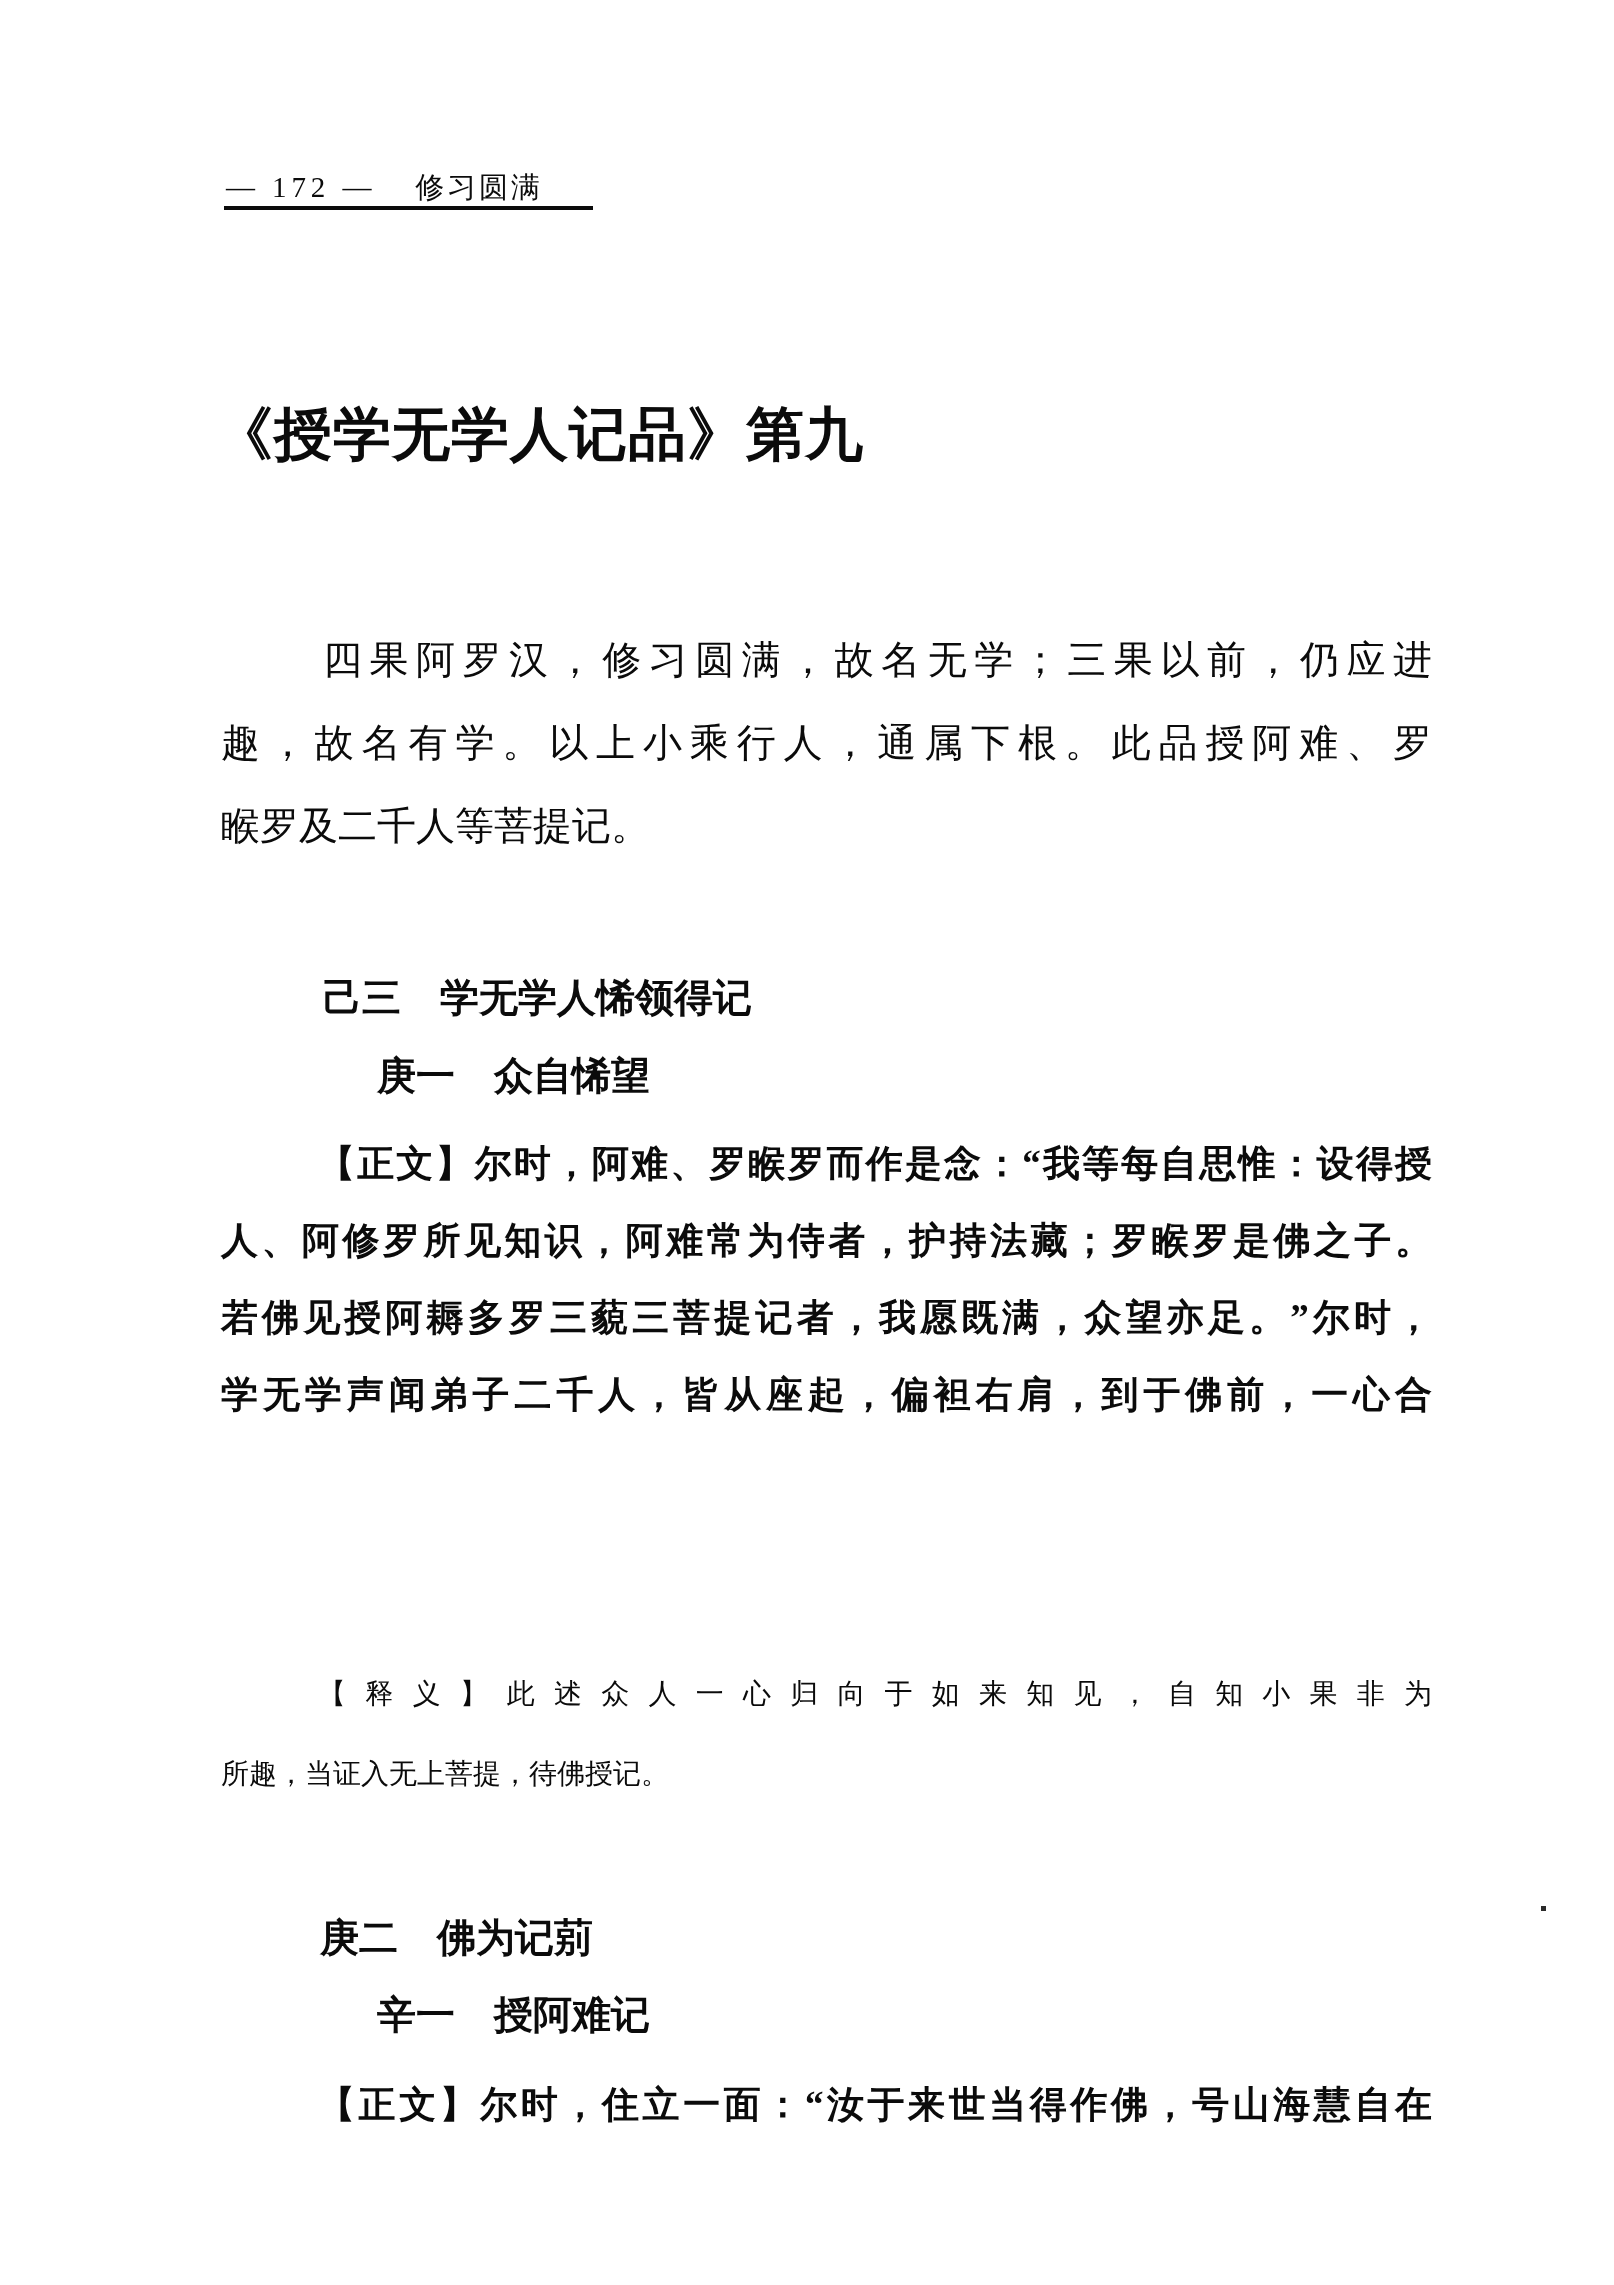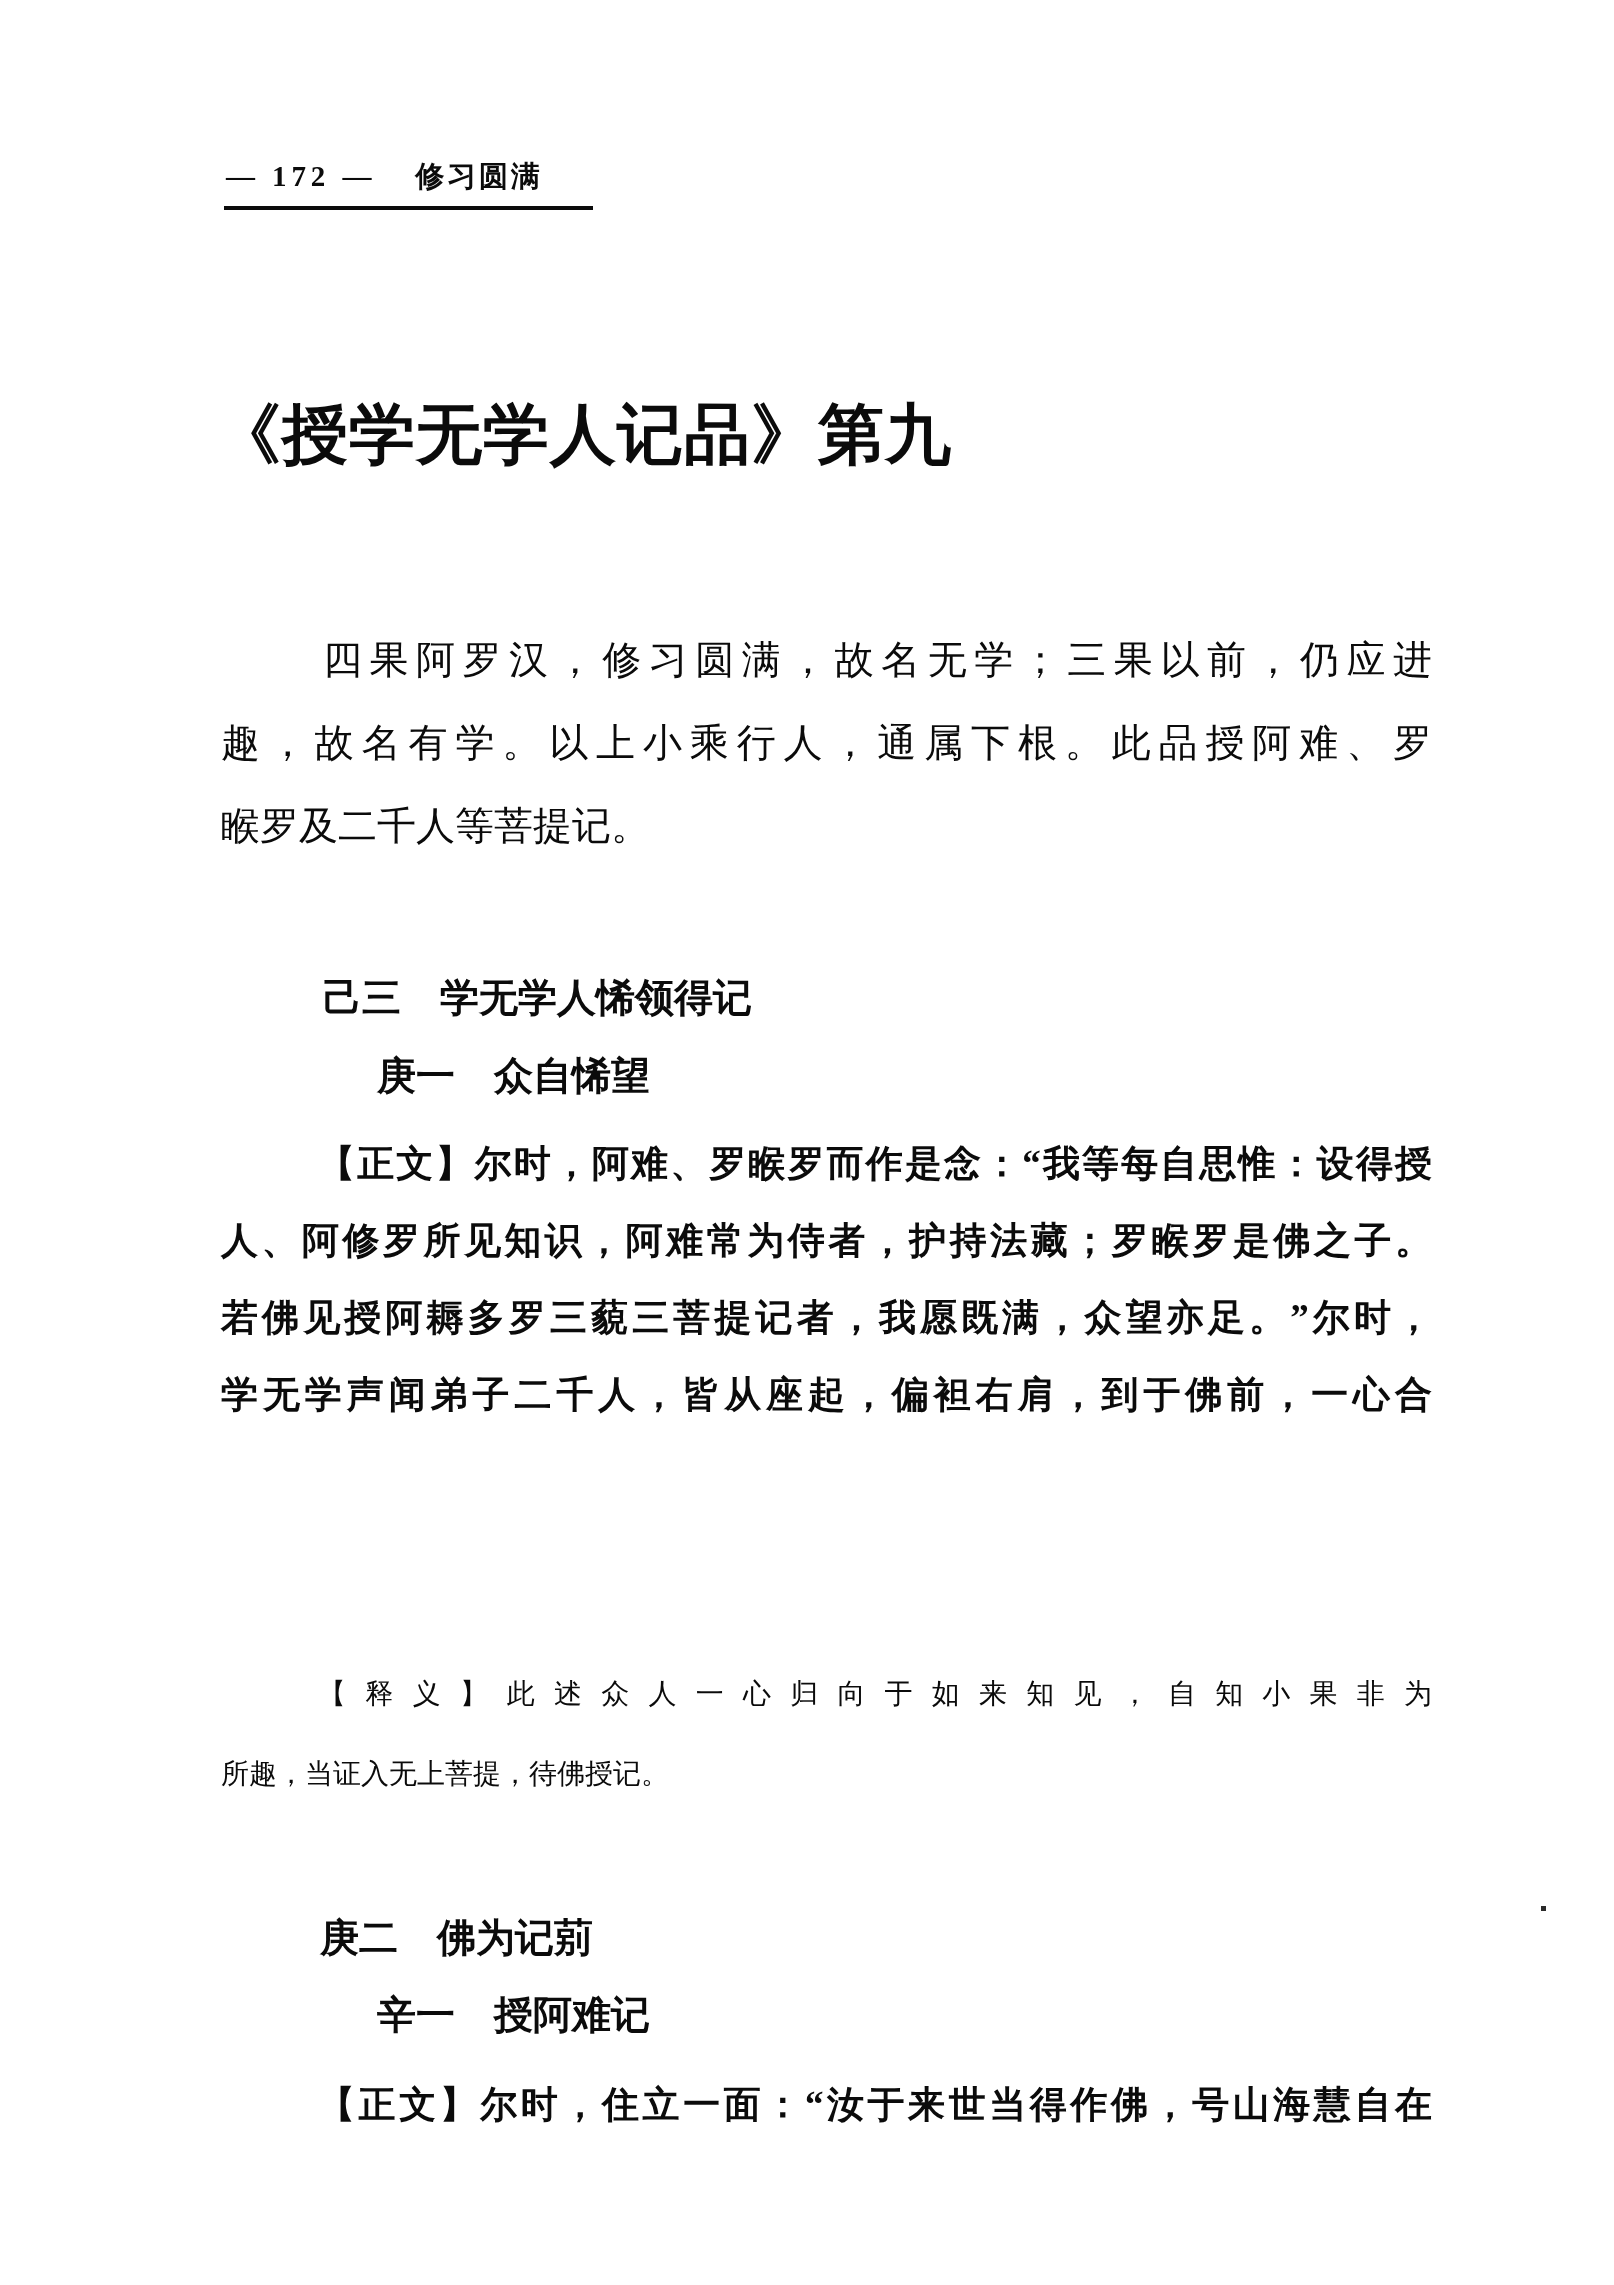--- a/index.html
+++ b/index.html
@@ -13,45 +13,45 @@
     height: 2285px;
     background: #ffffff;
     color: #0b0b0b;
     font-family: "Liberation Serif", "DejaVu Serif", serif;
     overflow: hidden;
   }
   
   .page-header {
     position: absolute;
     left: 226px;
-    top: 160px;
+    top: 171px;
     display: flex;
     align-items: center;
     gap: 39px;
     font-size: 29px;
     line-height: 33px;
-    font-weight: bold;
+    font-weight: normal;
   }
   .page-number { letter-spacing: 4.9px; }
   .running-title { letter-spacing: 2.9px; }
   .header-rule {
     position: absolute;
     left: 224px;
     top: 206px;
     width: 369px;
     height: 3.9px;
     background: #0b0b0b;
   }
   
   .chapter-title {
     position: absolute;
     left: 215px;
     top: 401px;
     margin: 0;
-    font-size: 66px;
+    font-size: 58px;
     line-height: 68px;
     font-weight: bold;
     letter-spacing: 1px;
     white-space: nowrap;
   }
   
   .col {
     position: absolute;
     left: 221px;
     width: 1211px;

